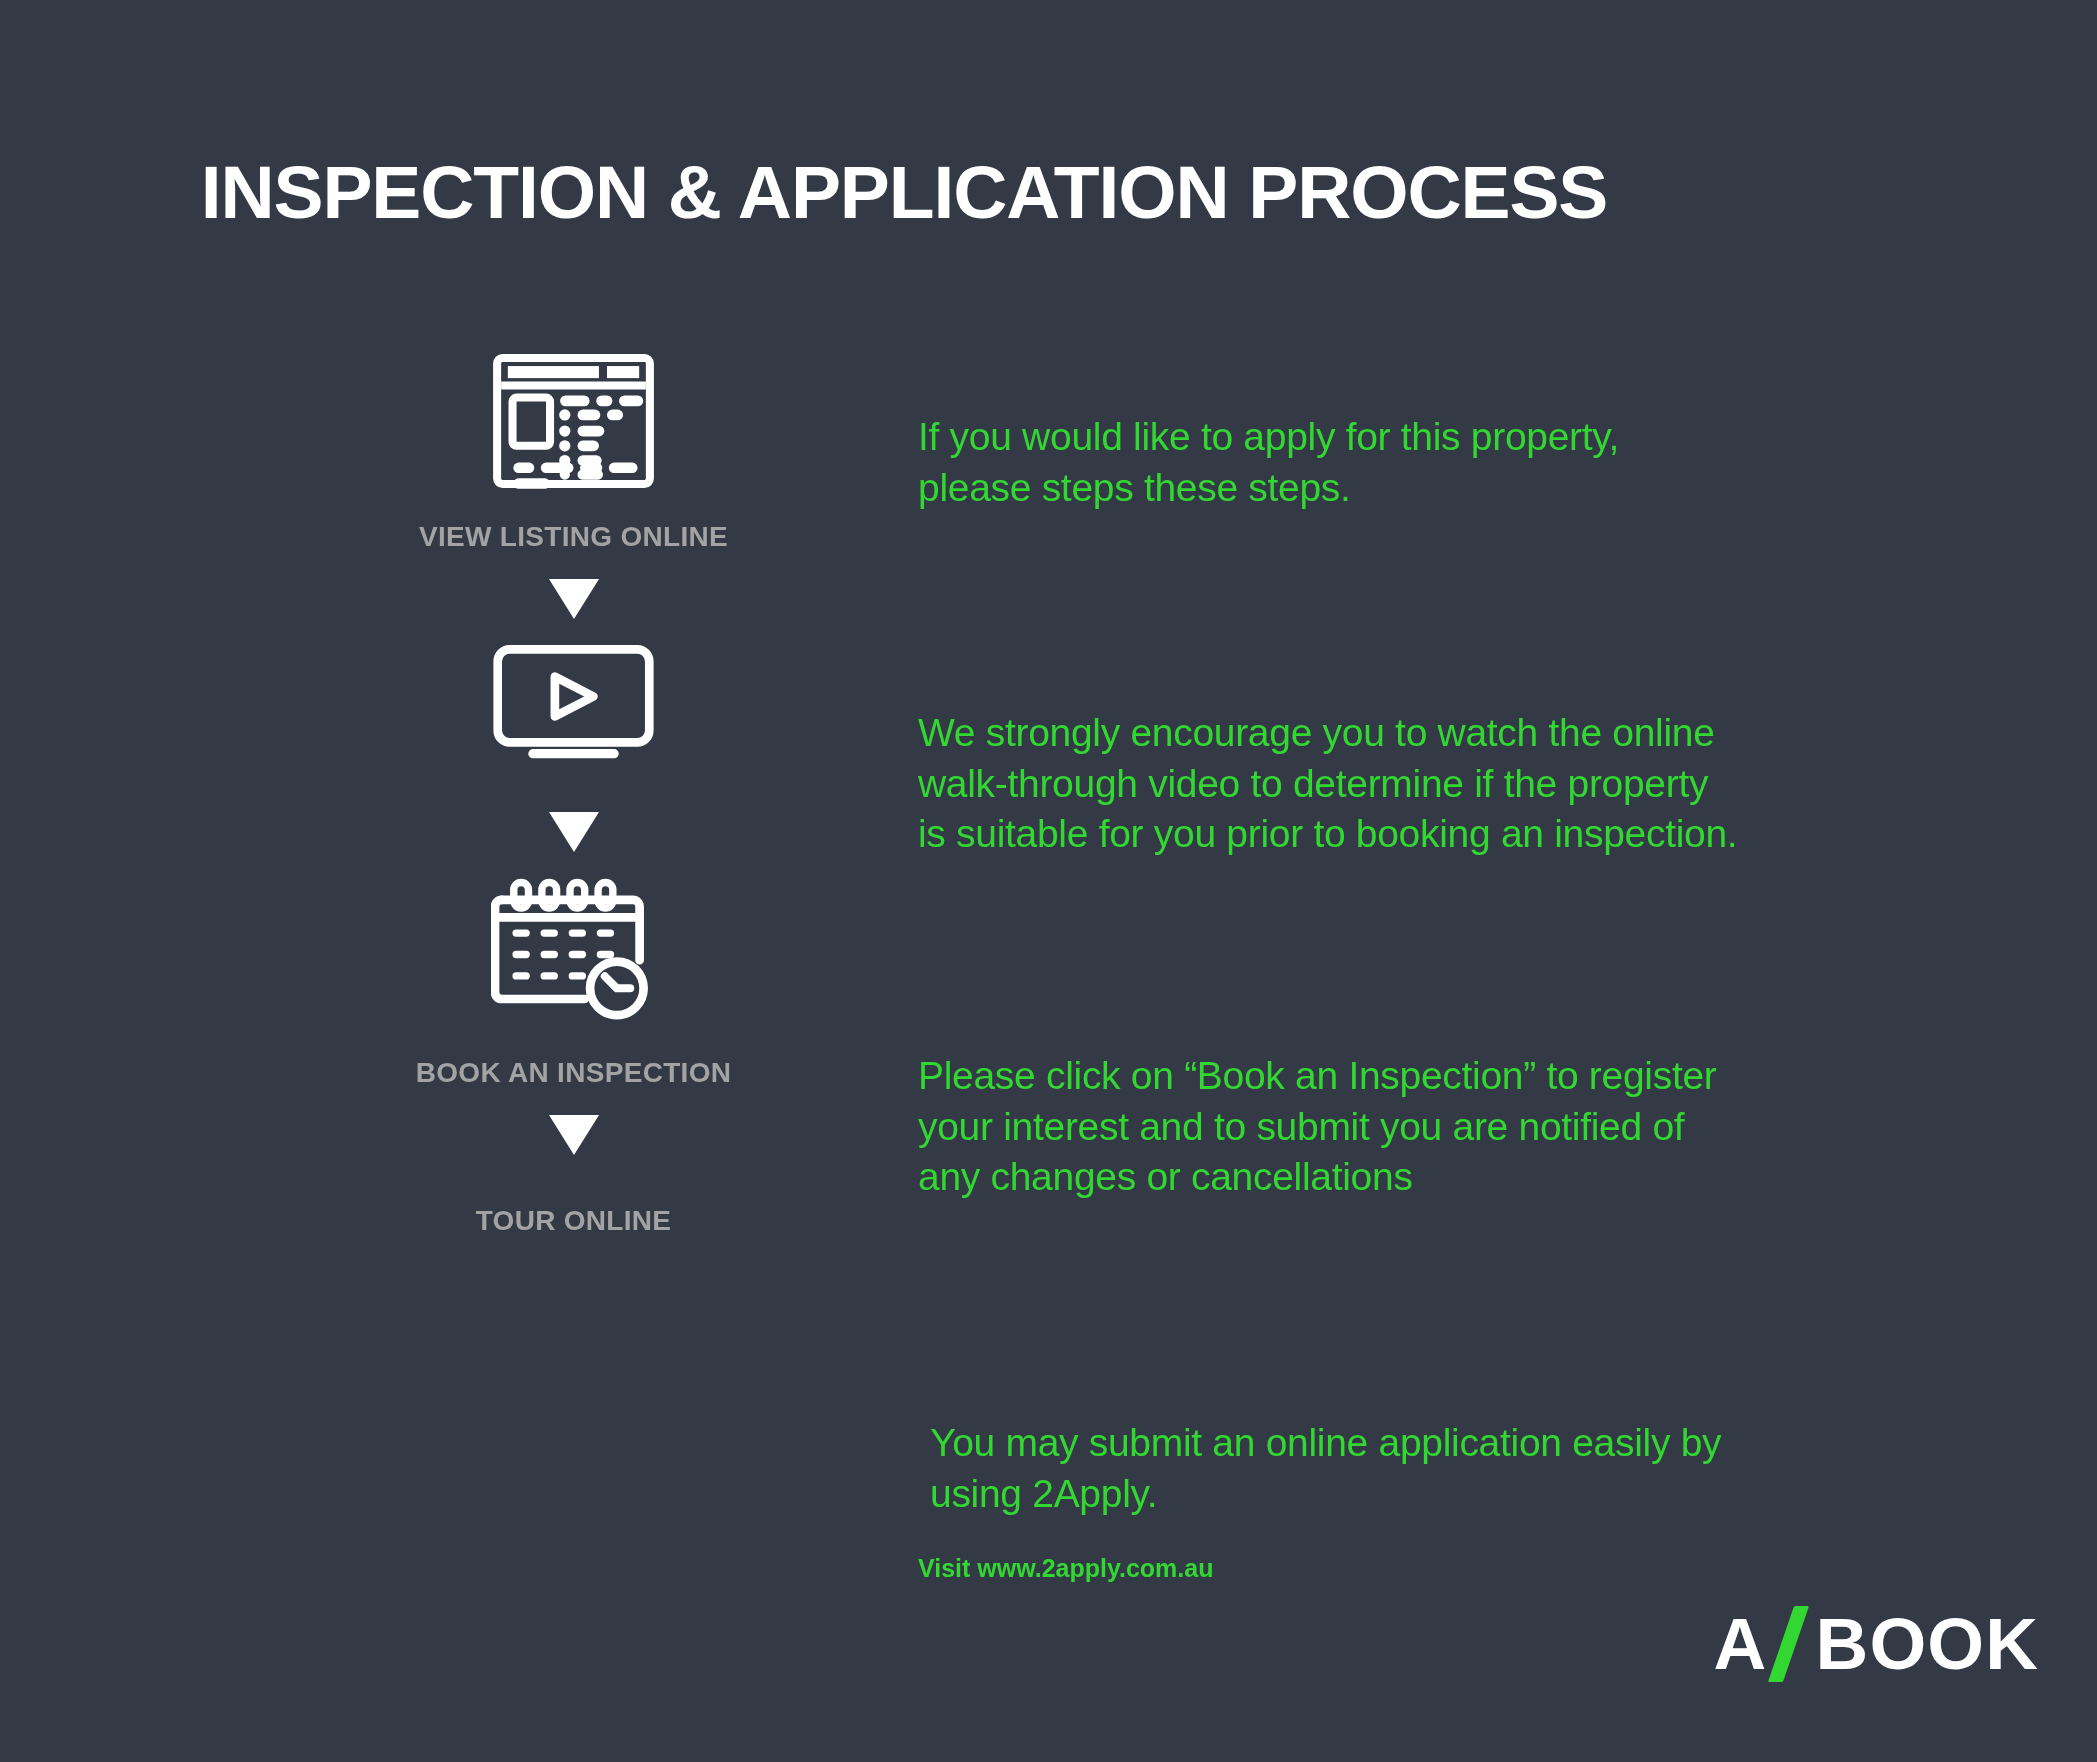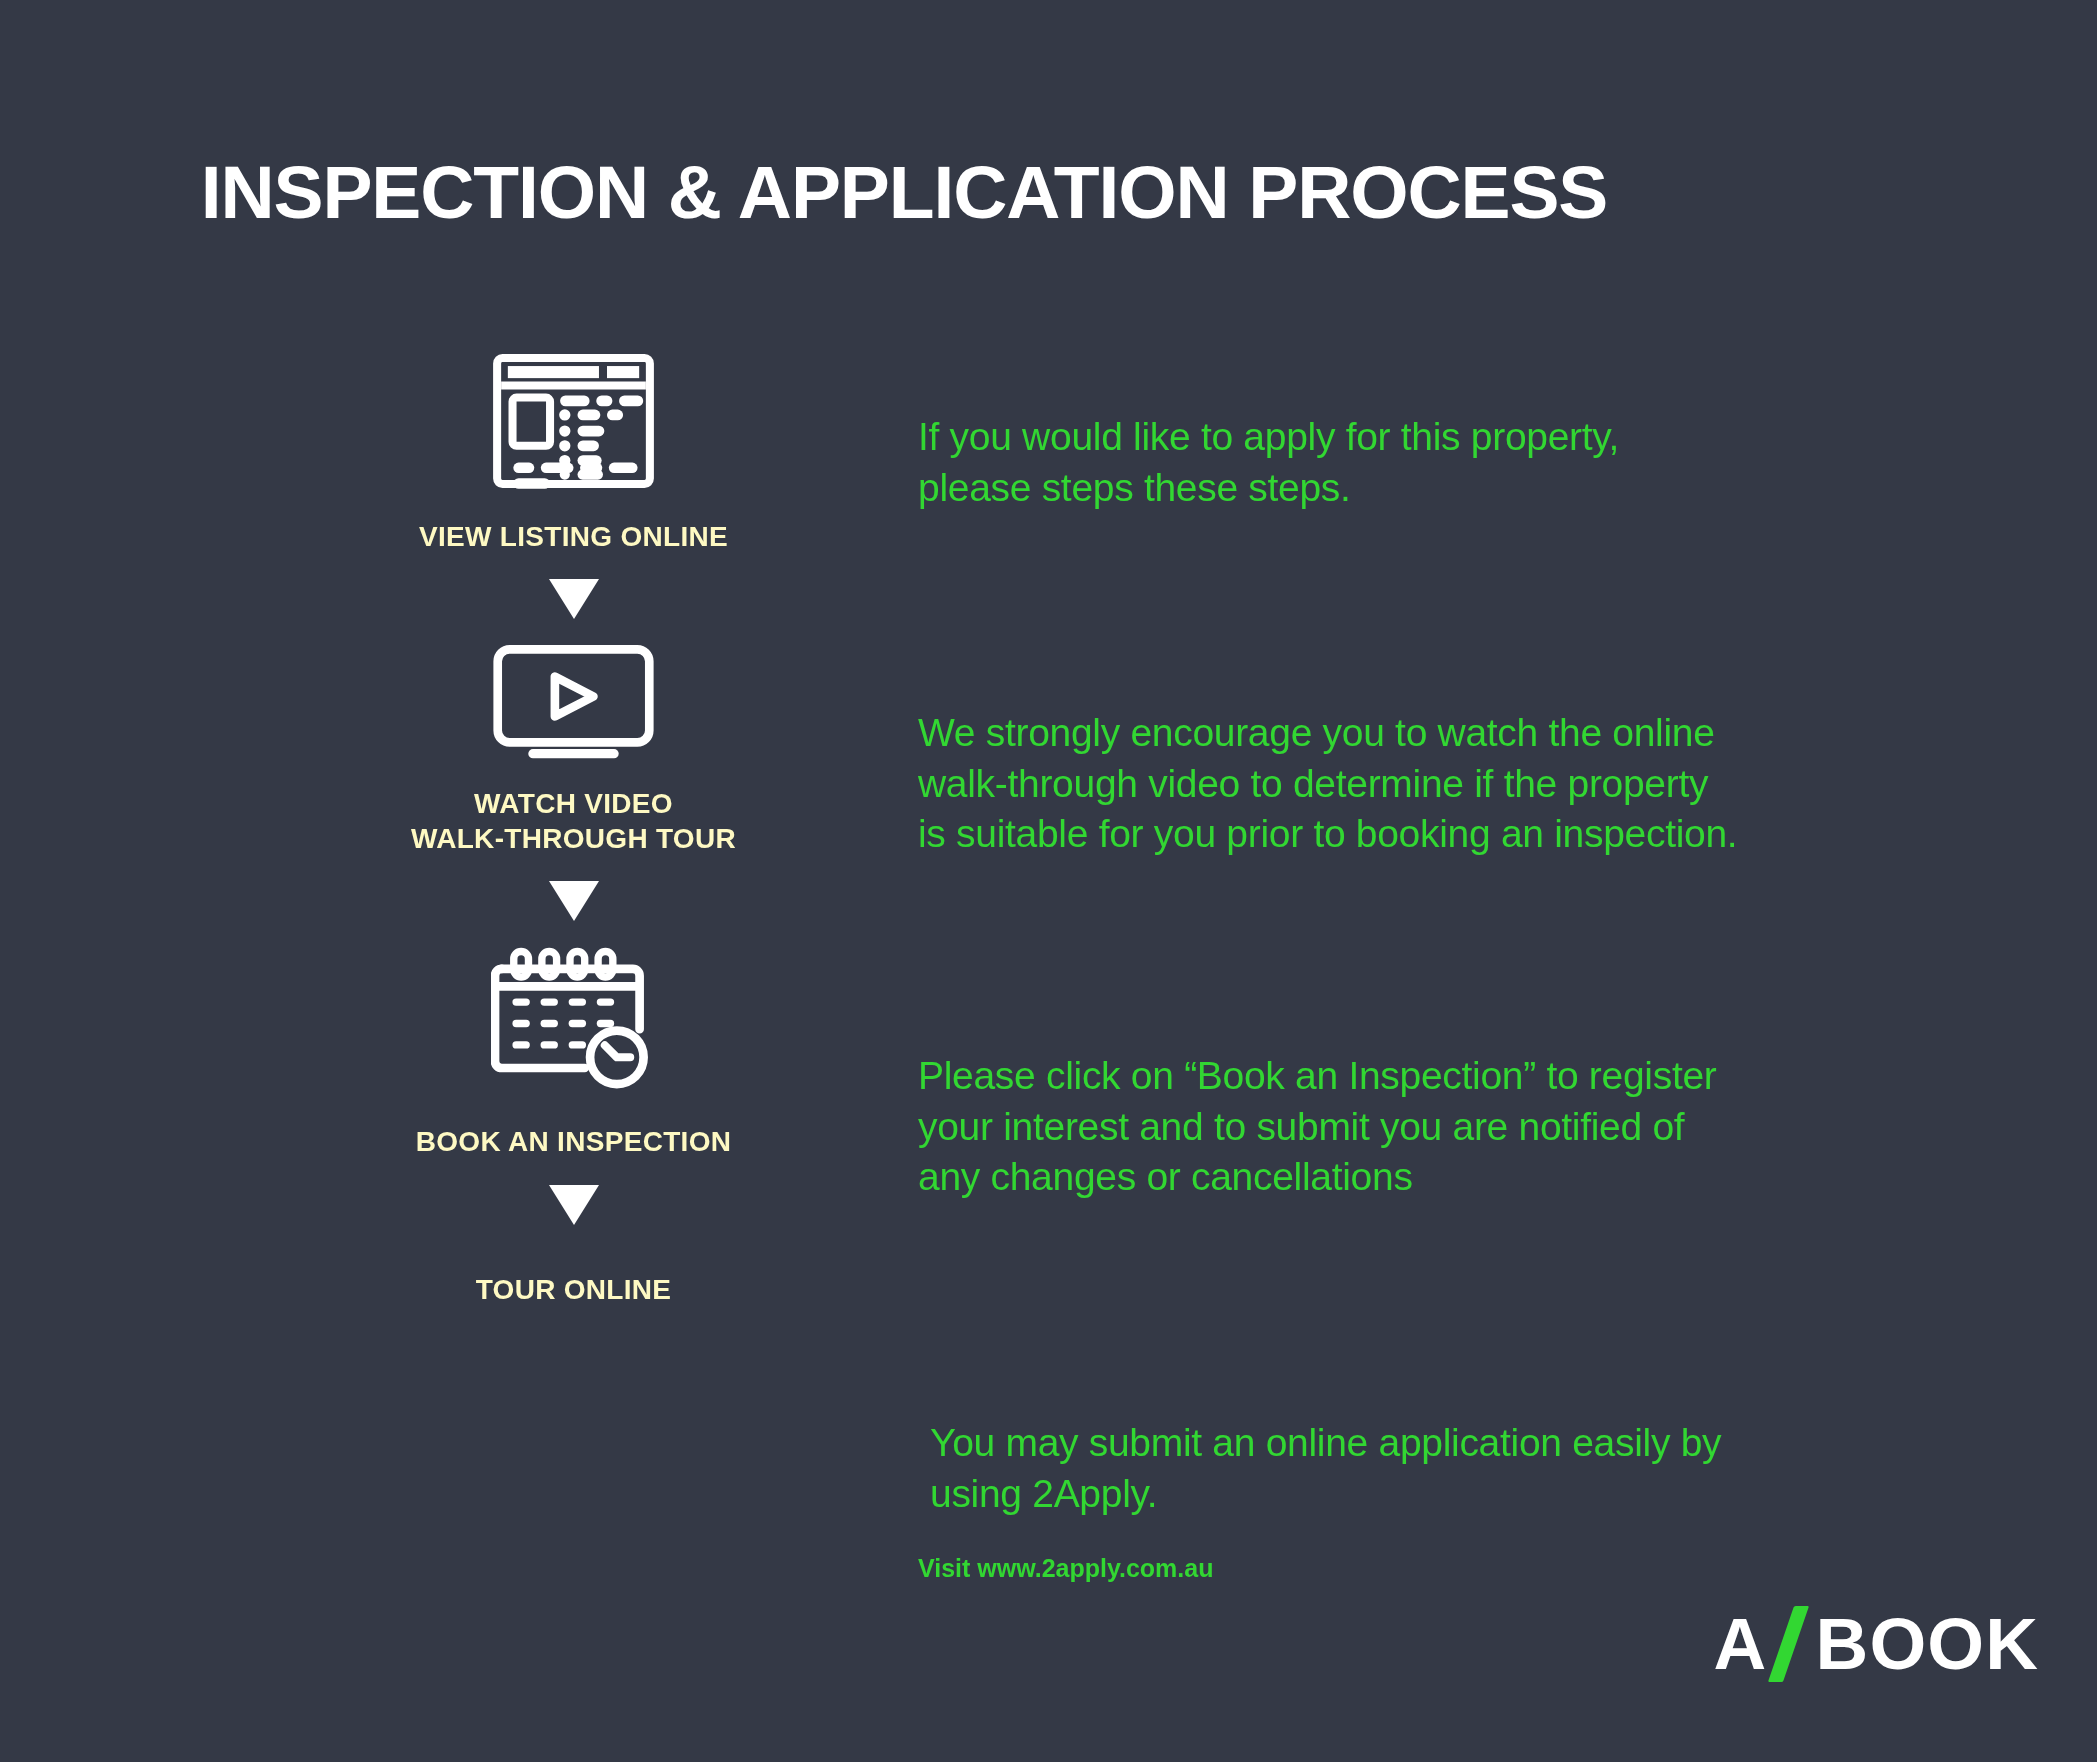--- a/index.html
+++ b/index.html
@@ -41,21 +41,21 @@
   }
   .flow-step {
     display: flex;
     flex-direction: column;
     align-items: center;
   }
   .step-icon {
     display: block;
   }
   .step-label {
-    color: #fef9c3;
+    color: #a3a3a3;
     font-family: "Liberation Sans", sans-serif;
     font-weight: bold;
     font-size: 28px;
     letter-spacing: 0.3px;
     line-height: 1.24;
     text-align: center;
     white-space: pre-line;
   }
   .arrow-down {
     width: 0;
@@ -187,22 +187,20 @@
 
   <div class="flow-step">
     <span class="step-icon">
       <svg width="163" height="117" viewBox="0 0 122 88" fill="none" xmlns="http://www.w3.org/2000/svg">
         <rect x="4" y="4" width="114" height="70" rx="9" stroke="#ffffff" stroke-width="6.5"></rect>
         <path d="M47 24.5 L47 54.5 L76 39.5 Z" stroke="#ffffff" stroke-width="6.5" stroke-linejoin="round" stroke-linecap="round" fill="none"></path>
         <rect x="27" y="79" width="68" height="7" rx="3.5" fill="#ffffff"></rect>
       </svg>
     </span>
     <div class="sp-icon-to-label"></div>
-    <span class="step-label">WATCH VIDEO
-WALK-THROUGH TOUR</span>
   </div>
 
   <div class="sp-label-to-arrow-1"></div>
   <div class="flow-step">
     <span class="arrow-down"></span>
   </div>
   <div class="sp-arrow-to-icon-1"></div>
 
   <div class="flow-step">
     <span class="step-icon">

